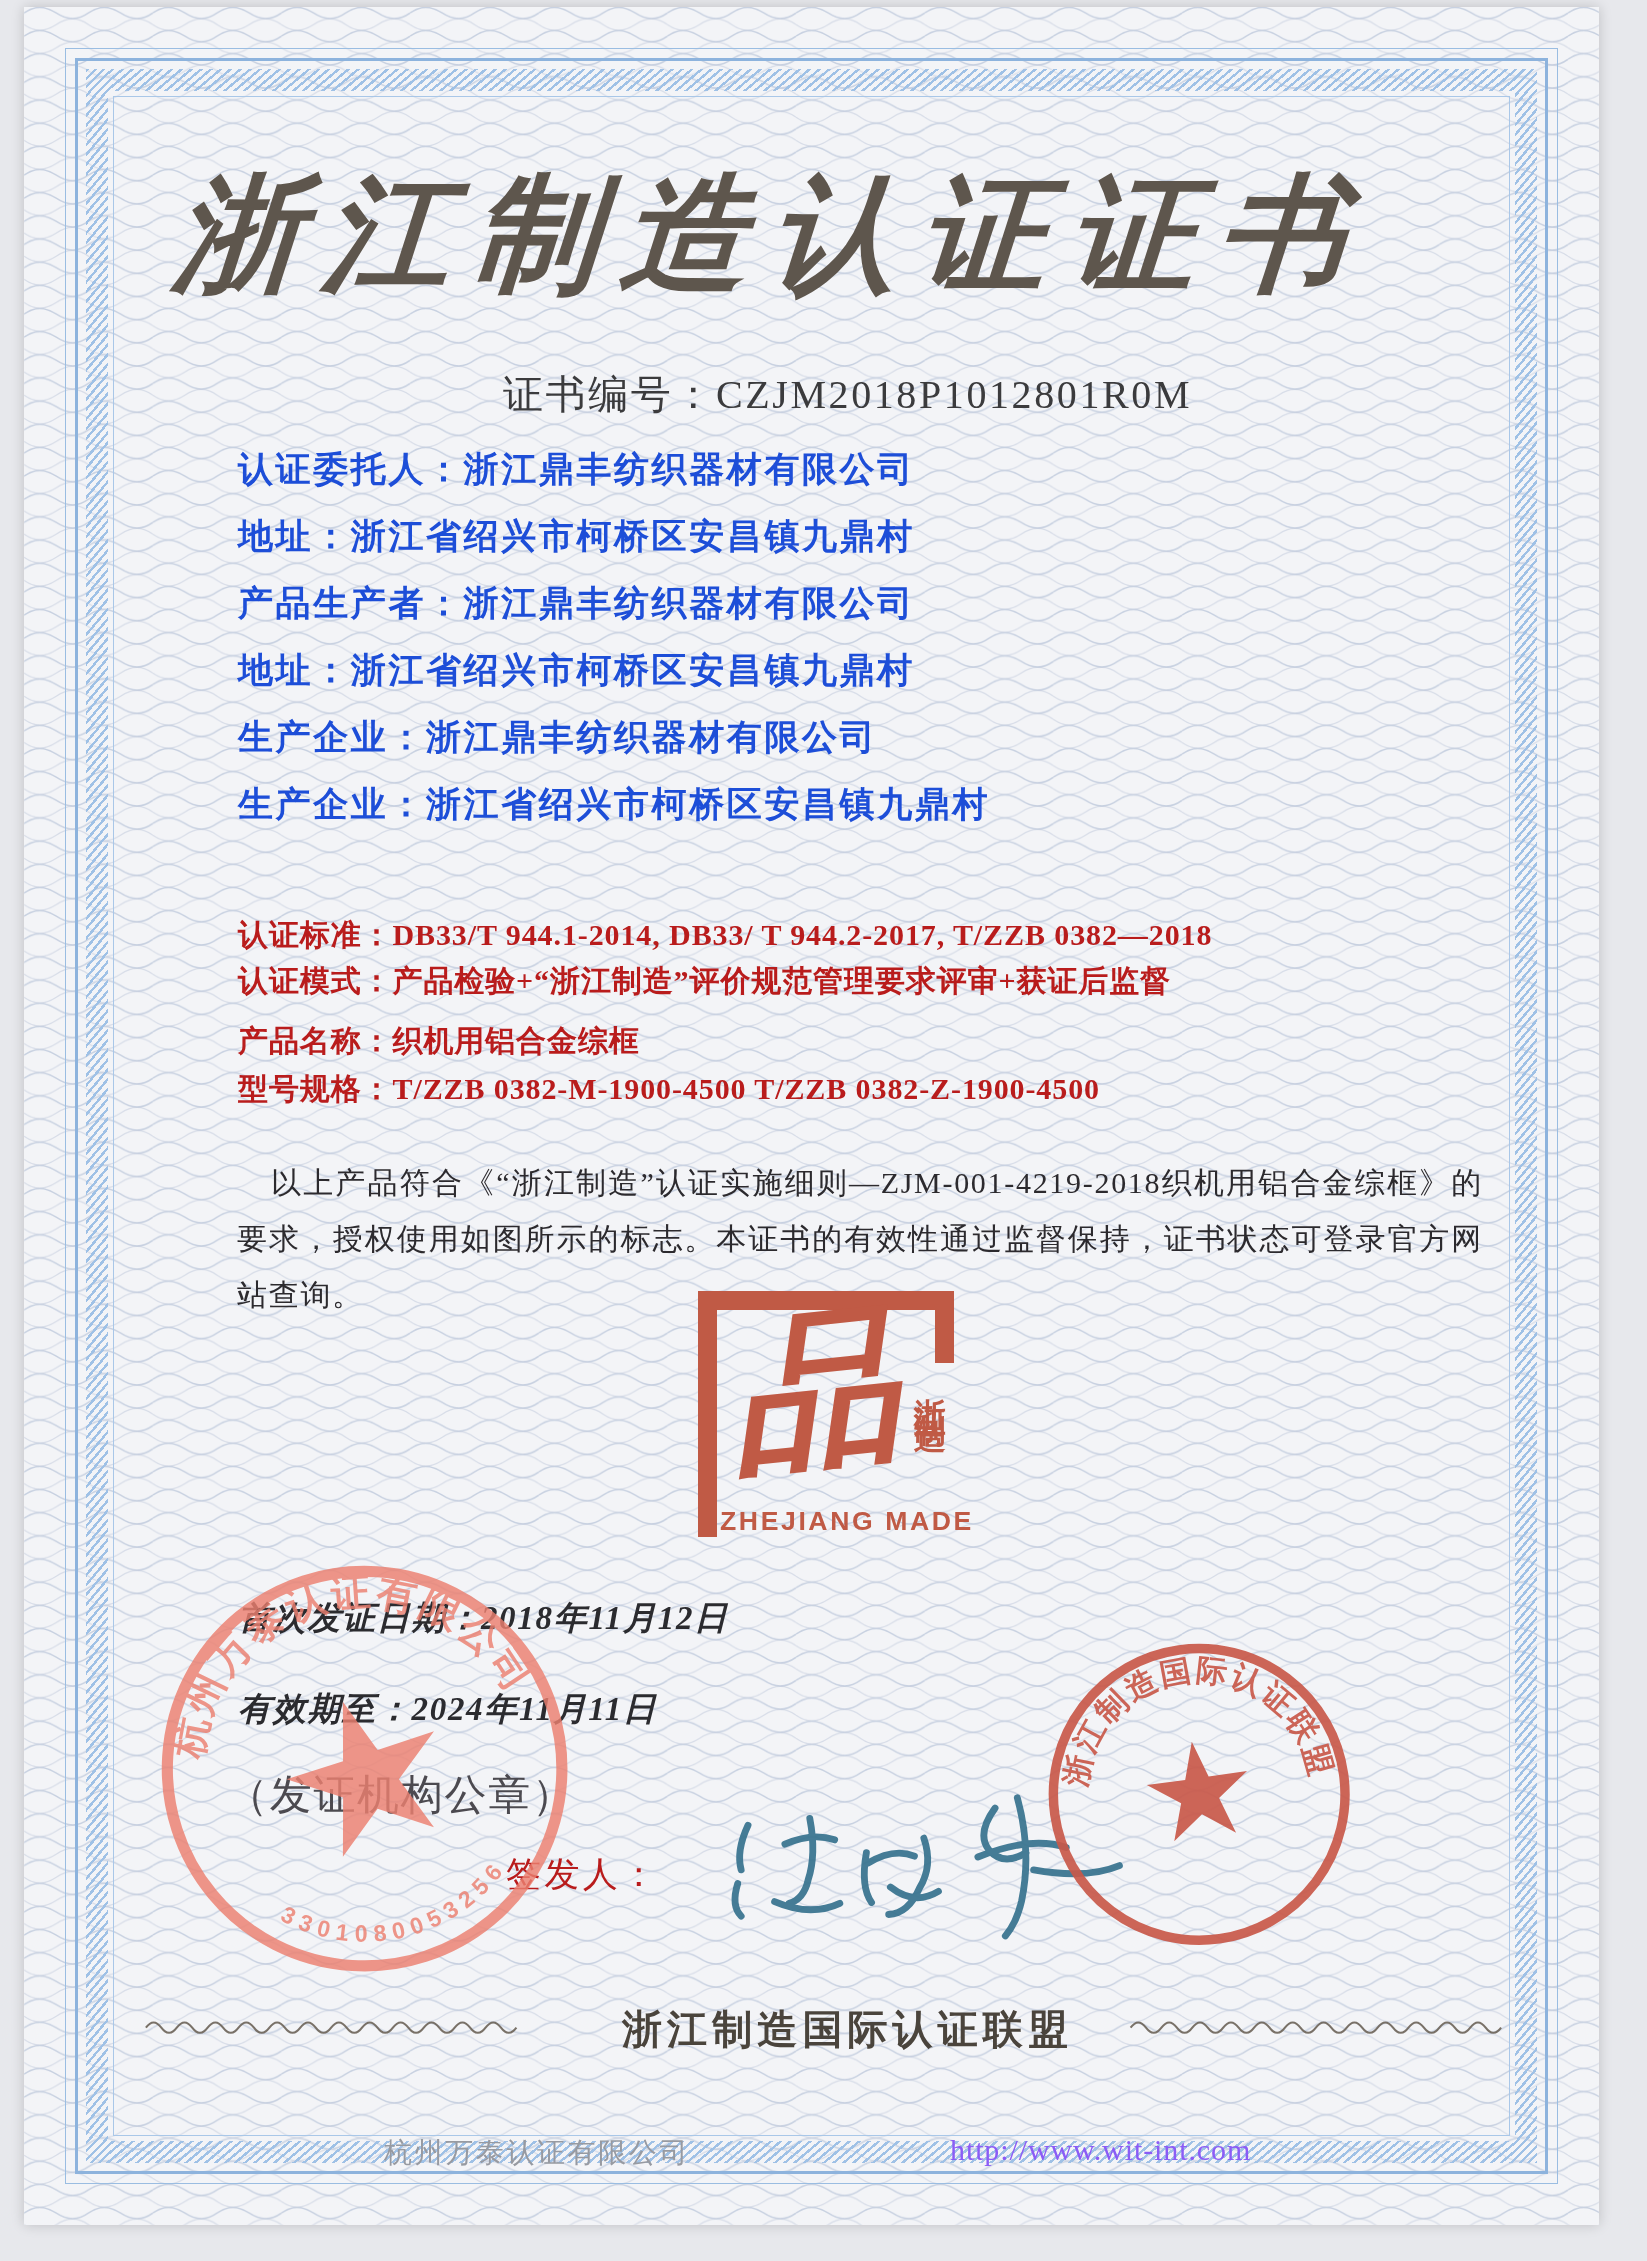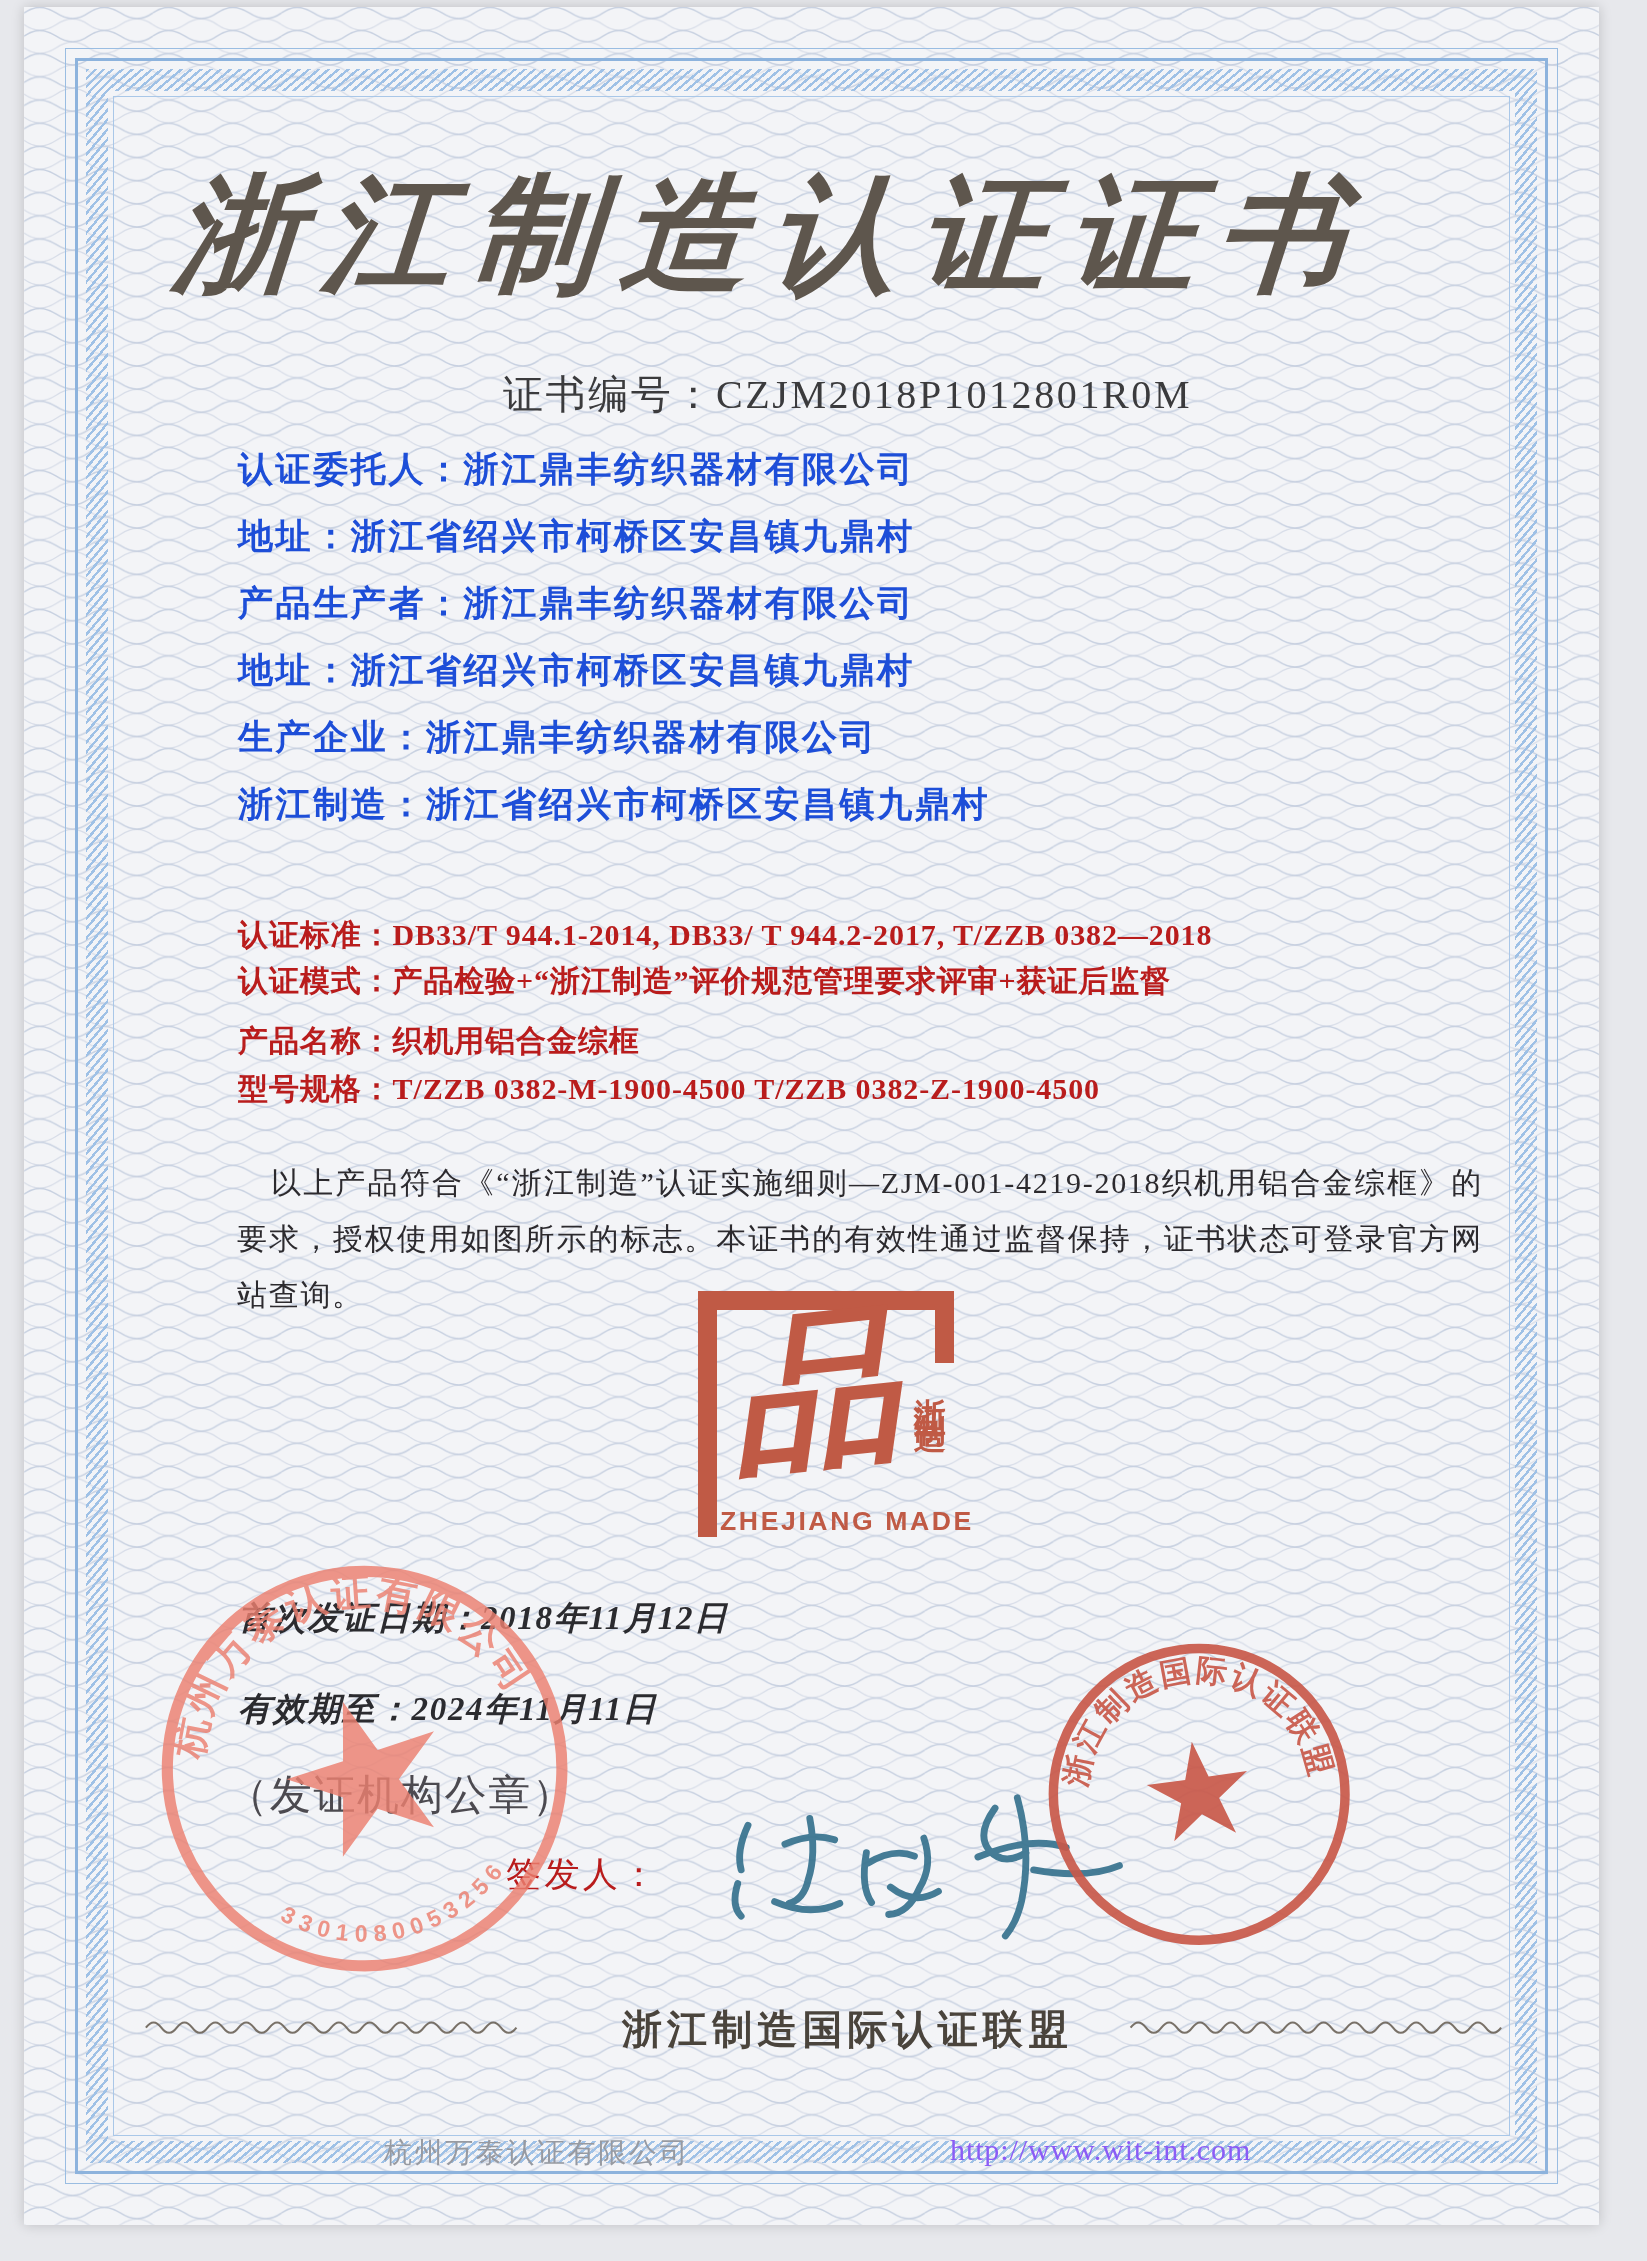--- a/index.html
+++ b/index.html
@@ -94,21 +94,21 @@
 
   <div class="layer">
     <div class="title">浙江制造认证证书</div>
     <div class="certno">证书编号：CZJM2018P1012801R0M</div>
 
     <div class="field" style="top:439px">认证委托人：浙江鼎丰纺织器材有限公司</div>
     <div class="field" style="top:506px">地址：浙江省绍兴市柯桥区安昌镇九鼎村</div>
     <div class="field" style="top:573px">产品生产者：浙江鼎丰纺织器材有限公司</div>
     <div class="field" style="top:640px">地址：浙江省绍兴市柯桥区安昌镇九鼎村</div>
     <div class="field" style="top:707px">生产企业：浙江鼎丰纺织器材有限公司</div>
-    <div class="field" style="top:774px">浙江制造：浙江省绍兴市柯桥区安昌镇九鼎村</div>
+    <div class="field" style="top:774px">生产企业：浙江省绍兴市柯桥区安昌镇九鼎村</div>
 
     <div class="std" style="top:908px">认证标准：DB33/T 944.1-2014, DB33/ T 944.2-2017, T/ZZB 0382—2018</div>
     <div class="std" style="top:954px">认证模式：产品检验+“浙江制造”评价规范管理要求评审+获证后监督</div>
     <div class="std" style="top:1014px">产品名称：织机用铝合金综框</div>
     <div class="std" style="top:1062px">型号规格：T/ZZB 0382-M-1900-4500 T/ZZB 0382-Z-1900-4500</div>
 
     <div class="para">以上产品符合《“浙江制造”认证实施细则—ZJM-001-4219-2018织机用铝合金综框》的要求，授权使用如图所示的标志。本证书的有效性通过监督保持，证书状态可登录官方网站查询。</div>
 
     <div class="logo">
       <div class="bar-left"></div>

